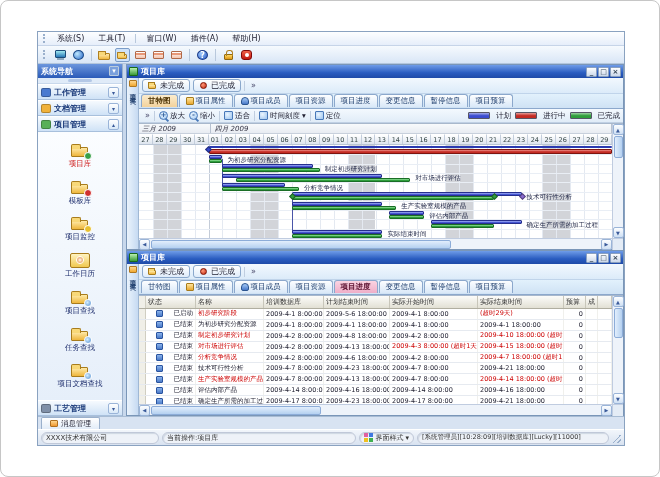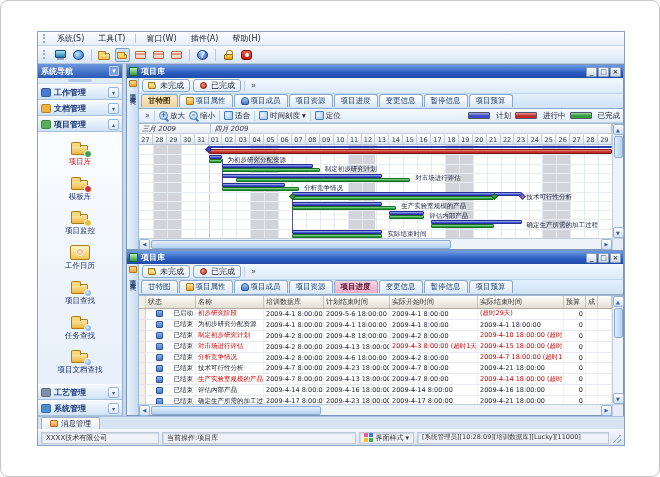--- a/index.html
+++ b/index.html
@@ -129,21 +129,21 @@
 .td{font-size:6.5px;color:#223;padding:0 2px;overflow:hidden;white-space:nowrap;border-right:1px solid #f0f0ec;display:flex;align-items:center;flex:none}
 .td.red{color:#cc0000}
 .td.num{justify-content:flex-end}
 .rowhead{background:#f0efe8;border-right:1px solid #d0cec2}
 .sticon{width:7px;height:7px;flex:none;background:linear-gradient(#8cb4ec,#4a7ac8);border:1px solid #2a54a0;border-radius:1px;margin:auto}
 
 .msgrow{height:13px;flex:none;background:#d8e3f2;border-top:1px solid #a8bcd4;display:flex;align-items:flex-start;padding-left:3px}
 .msgtab{height:12px;display:flex;align-items:center;gap:3px;padding:0 8px;background:linear-gradient(#fff,#e2ecf8);border:1px solid #9ab0cc;border-bottom:none;border-radius:2px 2px 0 0;font-size:7.5px;color:#223}
 .mi{width:8px;height:7px;background:linear-gradient(#ffd890,#f09830);border:1px solid #b07020;border-radius:1px}
 .statusbar{height:16px;flex:none;background:linear-gradient(#f2f6fb,#d8e2f0);border-top:1px solid #fff;display:flex;align-items:center;gap:3px;padding:1px 3px;font-size:7px;color:#333}
-.scell{height:12px;border:1px solid #c0c8d8;border-radius:0;background:#eef2f8;display:flex;align-items:center;gap:2px;padding:0 4px;box-shadow:inset 1px 1px 1px rgba(160,175,195,.4);white-space:nowrap;overflow:hidden}
+.scell{height:12px;border:1px solid #c0c8d8;border-radius:6px;background:#eef2f8;display:flex;align-items:center;gap:2px;padding:0 4px;box-shadow:inset 1px 1px 1px rgba(160,175,195,.4);white-space:nowrap;overflow:hidden}
 .styleico{width:9px;height:9px;display:grid;grid-template-columns:1fr 1fr;grid-template-rows:1fr 1fr;gap:1px}
 .styleico i{display:block}
 .sgrip{width:8px;height:10px;margin-left:1px;background:
  linear-gradient(135deg,transparent 50%,#9ab0cc 50%,#9ab0cc 60%,transparent 60%,transparent 75%,#9ab0cc 75%,#9ab0cc 85%,transparent 85%)}
 </style>
 </head>
 <body>
 
 <div class="shot" data-name="screenshot-frame">
 <div class="app" data-name="app-window">
@@ -241,25 +241,20 @@
               <span class="bigfold" data-name="project-doc-search-icon">
                 <i class="badge" data-name="badge"></i>
               </span>
               <span class="lbl" data-name="sidebar-item-label">项目文档查找</span>
             </div>
           </div>
       <div id="sb-groups-bottom">
             <div class="sgroup" data-name="sidebar-group-5">
               <span class="gi" data-name="group-icon" style="background: rgb(128, 144, 168);"></span>
               <span data-name="group-label">工艺管理</span>
-              <span class="garrow" data-name="chevron-down-icon">▾</span>
-            </div>
-            <div class="sgroup" data-name="sidebar-group-6">
-              <span class="gi" data-name="group-icon" style="background: rgb(74, 144, 208);"></span>
-              <span data-name="group-label">系统管理</span>
               <span class="garrow" data-name="chevron-down-icon">▾</span>
             </div>
           </div>
     </div>
     <div class="splitter" data-name="sidebar-splitter"></div>
 
     <div class="main" data-name="mdi-area">
 
       <div class="panel" id="panel1" data-name="project-library-window-gantt">
         <div class="ptitle" data-name="panel-titlebar">

